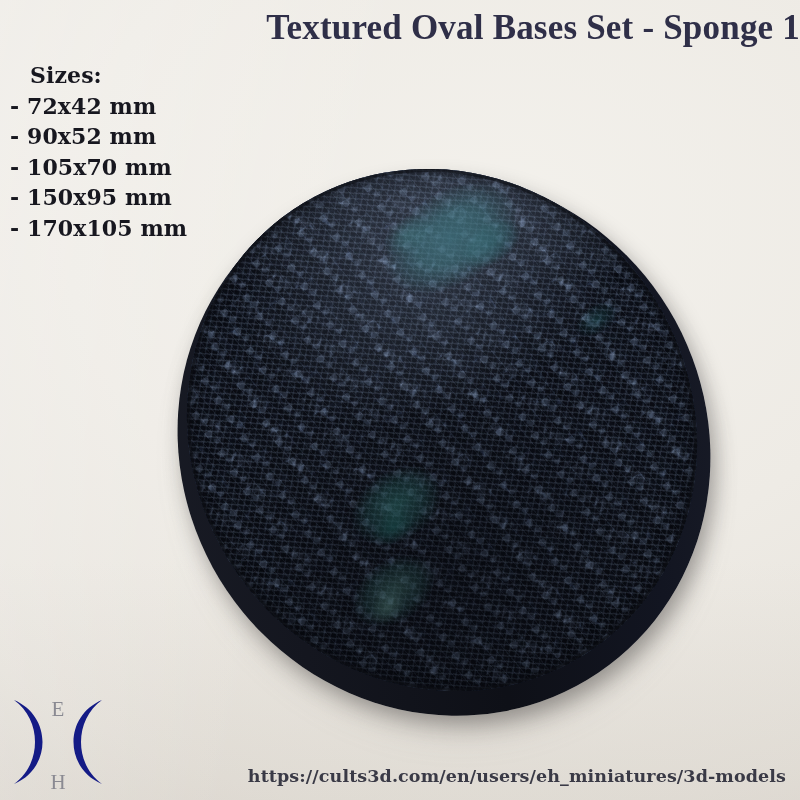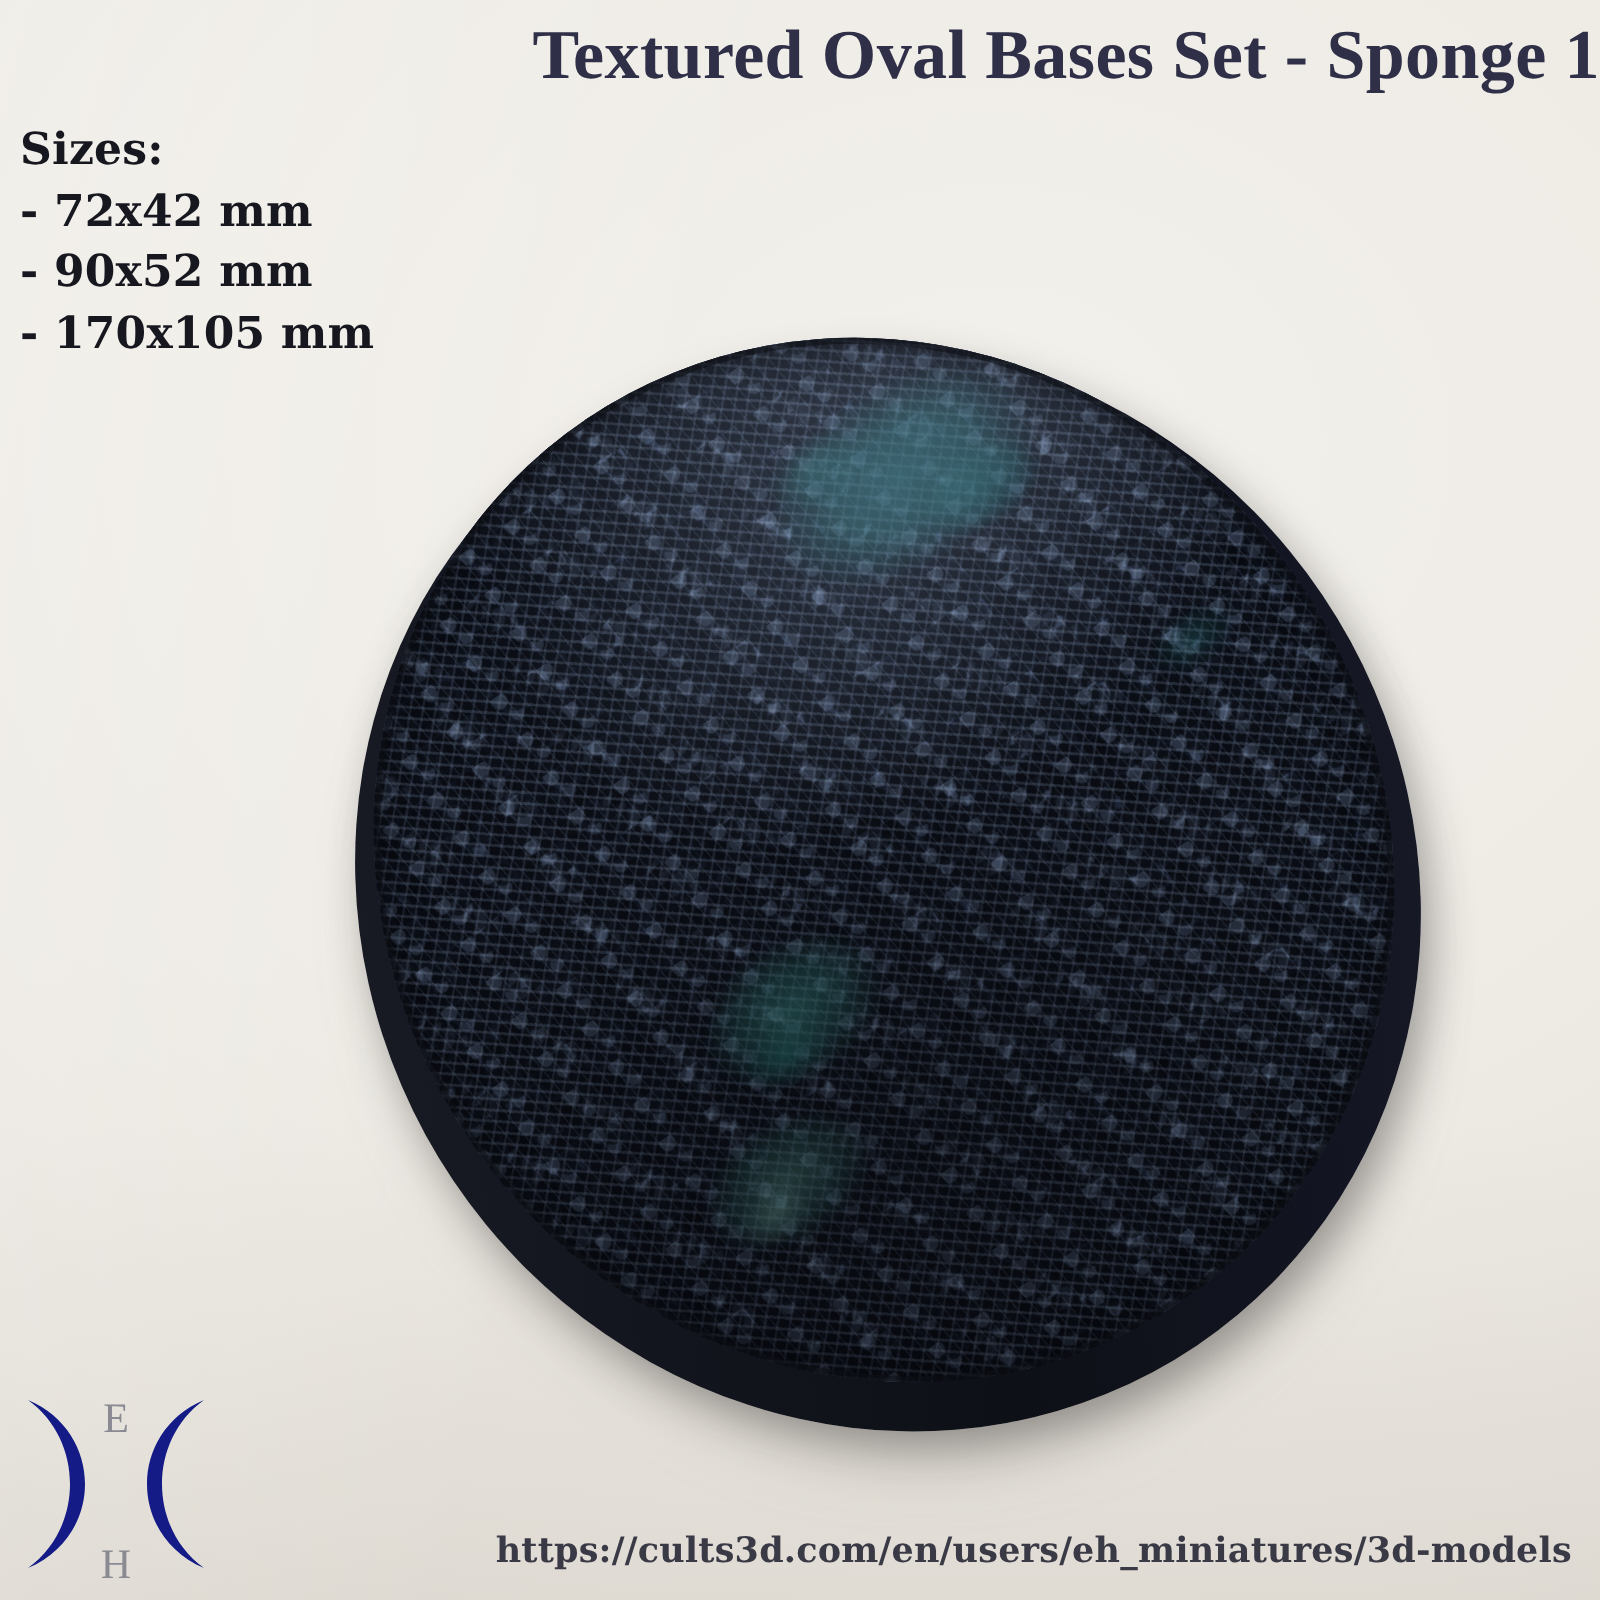--- a/index.html
+++ b/index.html
@@ -34,21 +34,21 @@
   }
 
   
   #sizes{
     position:absolute;left:10px;top:60px;
     font-family:"DejaVu Serif", serif;
     font-size:22px;line-height:30.5px;font-weight:600;
     color:#17171f;
     letter-spacing:.1px;
   }
-  #sizes .hdr{display:block;}
+  #sizes .hdr{display:block;margin-left:20px;}
   #sizes .row{display:block;white-space:nowrap;}
 
   
   #base-wrap{
     position:absolute;
     left:182px;top:160px;width:530px;height:575px;
   }
   
   #base-shadow{
     position:absolute;left:4px;top:22px;width:516px;height:548px;
@@ -234,20 +234,22 @@
 <body>
 
 <div id="backdrop"></div>
 
 <div id="title">Textured Oval Bases Set - Sponge 1</div>
 
 <div id="sizes">
   <span class="hdr">Sizes:</span>
   <span class="row">- 72x42 mm</span>
   <span class="row">- 90x52 mm</span>
+  <span class="row">- 105x70 mm</span>
+  <span class="row">- 150x95 mm</span>
   <span class="row">- 170x105 mm</span>
 </div>
 
 <div id="base-wrap">
   <div id="base-shadow"></div>
   <div id="base-rim"></div>
   <div id="base-face">
     <div id="tex-pores"></div>
     <div id="tex-fine"></div>
     <div id="tex-fine2"></div>

